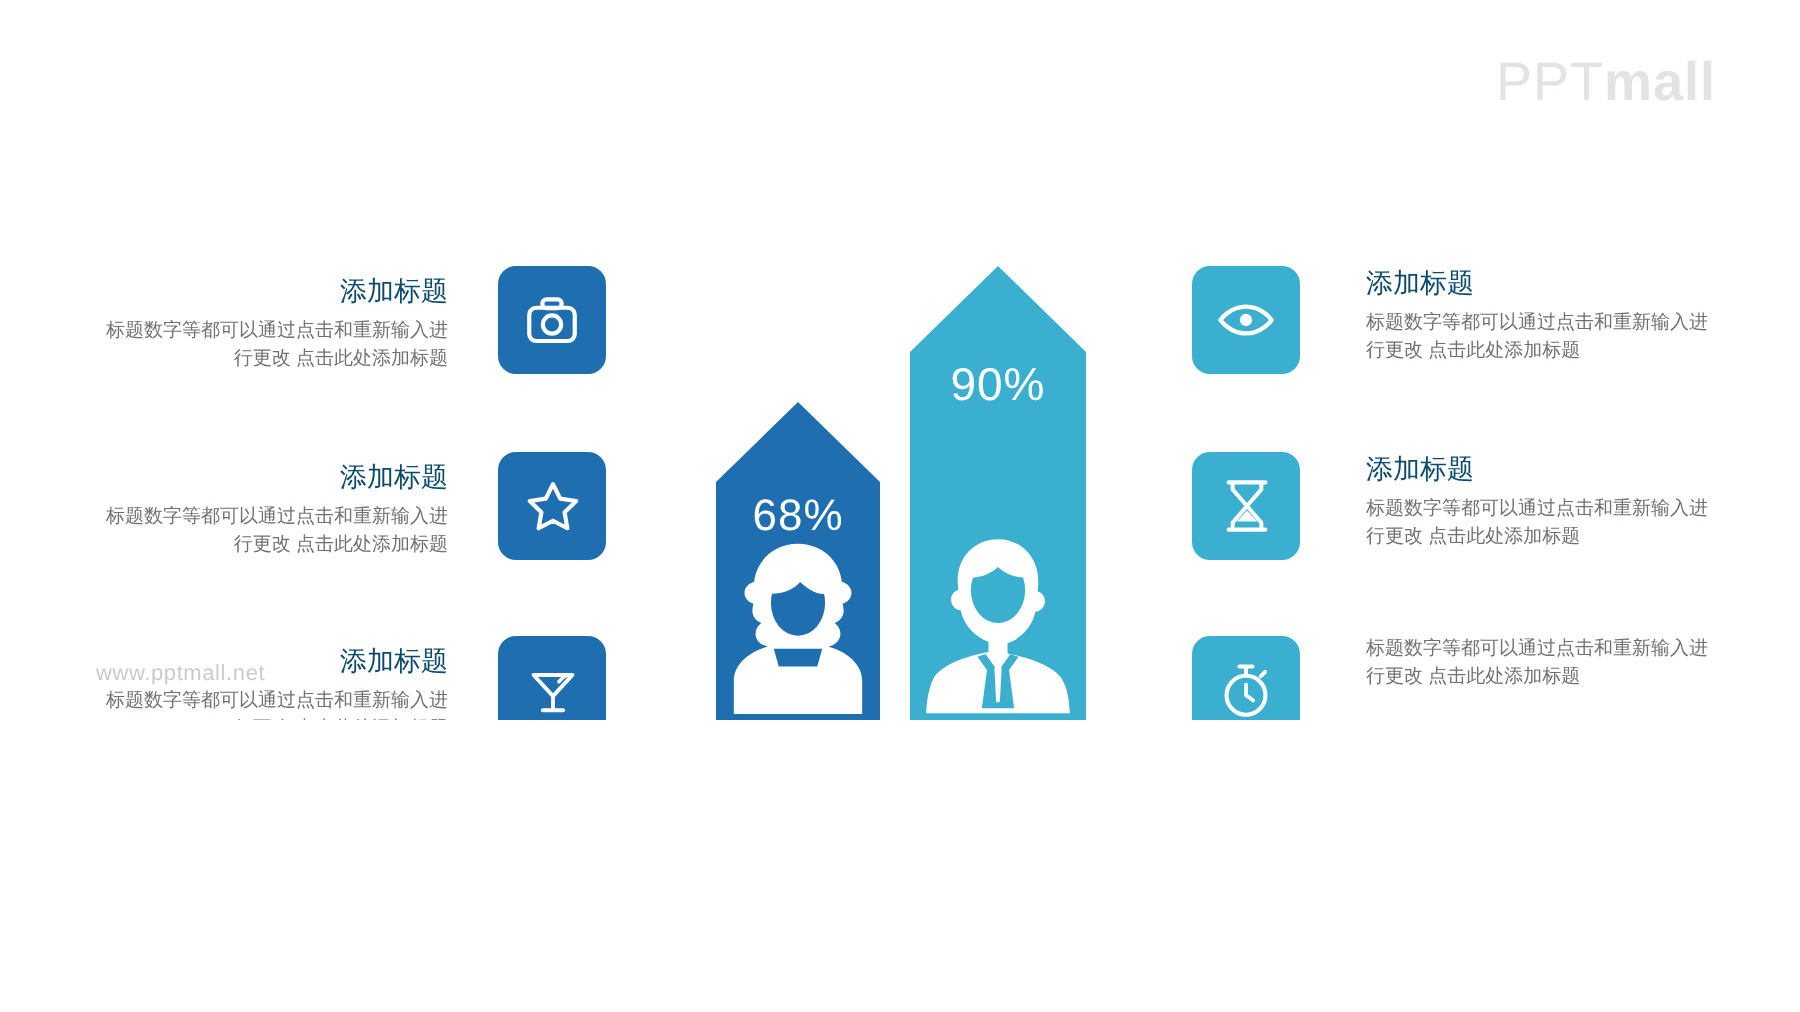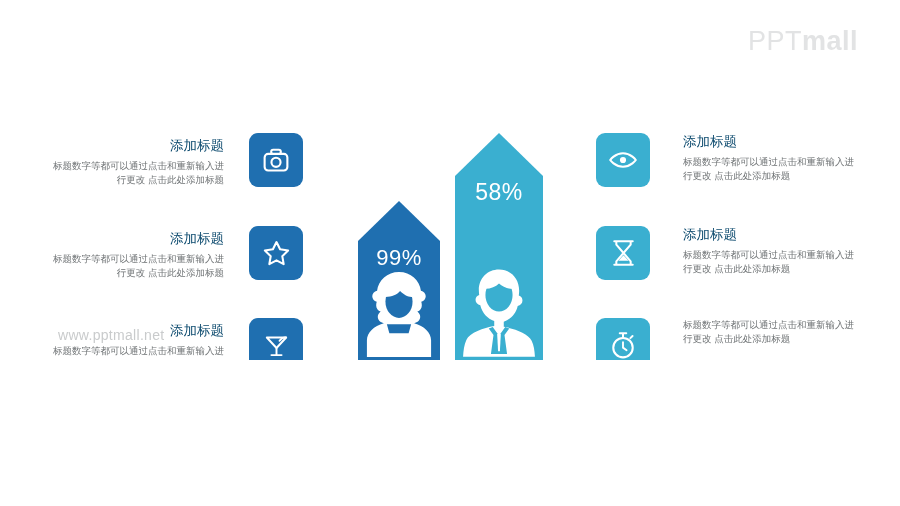--- a/index.html
+++ b/index.html
@@ -27,23 +27,23 @@
     letter-spacing: 0.5px;
     color: #e2e3e4;
     font-weight: 400;
     user-select: none;
   }
   .logo .logo-bold { font-weight: 700; }
 
   
   .footer-url {
     position: absolute;
-    left: 58px;
+    left: 48px;
     bottom: 17px;
-    font-size: 14px;
+    font-size: 11px;
     color: #c9cbcc;
     letter-spacing: 0.3px;
   }
 
   
   .txt-block {
     position: absolute;
     width: 172px;
   }
   .txt-block .t-title {
@@ -164,36 +164,36 @@
         <path d="M10 27.4h12" stroke="#ffffff" stroke-width="2.3" stroke-linecap="round"></path>
         <path d="M19.5 10.5c2.6-3 5.2-4.4 7.6-4.0" stroke="#ffffff" stroke-width="2.1" stroke-linecap="round"></path>
       </svg>
     </span>
   </div>
 
   <div class="arrow-wrap arrow-a">
     <svg viewBox="0 0 82 172" preserveAspectRatio="none" aria-hidden="true">
       <path d="M41 0 L82 40 L82 172 L0 172 L0 40 Z" fill="#1f6fb0"></path>
     </svg>
-    <div class="arrow-pct pct-a">99%</div>
+    <div class="arrow-pct pct-a">68%</div>
     <div class="arrow-person person-a">
       <svg width="46" height="50" viewBox="0 0 46 50" fill="#ffffff">
         <path d="M23 2.2c-6.6 0-11.6 4.6-12.3 10.6-1.6.5-2.7 1.6-2.7 3.1 0 1.5 1.0 2.6 2.5 3.1-.2.6-.3 1.3-.3 2 0 1.6 1.0 2.9 2.5 3.4-1.0.8-1.6 1.8-1.6 3 0 1.8 1.4 3.2 3.4 3.6-5.6 1.6-9.5 5.2-9.5 9.6V50h36.0v-9.4c0-4.4-3.9-8.0-9.5-9.6 2.0-.4 3.4-1.8 3.4-3.6 0-1.2-.6-2.2-1.6-3 1.5-.5 2.5-1.8 2.5-3.4 0-.7-.1-1.4-.3-2 1.5-.5 2.5-1.6 2.5-3.1 0-1.5-1.1-2.6-2.7-3.1C34.6 6.8 29.6 2.2 23 2.2z"></path>
         <ellipse cx="23" cy="18.8" rx="7.6" ry="9.2" fill="#1f6fb0"></ellipse>
         <path d="M15.4 16.2c0-5.0 3.4-8.4 7.6-8.4s7.6 3.4 7.6 8.4c-2.4.3-5.0-1.4-7.0-3.3-1.6 2.0-4.6 3.3-8.2 3.3z" fill="#ffffff"></path>
         <path d="M16.2 31.6h13.6l-1.4 5.0h-10.8z" fill="#1f6fb0"></path>
       </svg>
     </div>
   </div>
 
   <div class="arrow-wrap arrow-b">
     <svg viewBox="0 0 88 240" preserveAspectRatio="none" aria-hidden="true">
       <path d="M44 0 L88 43 L88 240 L0 240 L0 43 Z" fill="#3aafd0"></path>
     </svg>
-    <div class="arrow-pct pct-b">58%</div>
+    <div class="arrow-pct pct-b">90%</div>
     <div class="arrow-person person-b">
       <svg width="48" height="50" viewBox="0 0 48 50" fill="#ffffff">
         <path d="M24 2.5c-6.2 0-11.0 4.7-11.0 11.2 0 .9.1 1.8.2 2.6-1.2.4-2.0 1.4-2.0 2.7 0 1.5 1.1 2.7 2.6 2.9.9 4.1 4.0 7.4 7.6 8.6v2.8c-5.8 1.0-13.4 3.6-15.2 7.6C5.0 43.6 4.6 46.6 4.4 50h39.2c-.2-3.4-.6-6.4-1.8-8.7-1.8-4.0-9.4-6.6-15.2-7.6v-2.8c3.6-1.2 6.7-4.5 7.6-8.6 1.5-.2 2.6-1.4 2.6-2.9 0-1.3-.8-2.3-2.0-2.7.1-.8.2-1.7.2-2.6C35 7.2 30.2 2.5 24 2.5z"></path>
         <ellipse cx="24" cy="16.4" rx="7.4" ry="9.0" fill="#3aafd0"></ellipse>
         <path d="M16.6 13.0c0-4.6 3.2-7.8 7.4-7.8s7.4 3.2 7.4 7.8c-3.0 0-5.6-1.2-7.4-2.9-1.8 1.7-4.4 2.9-7.4 2.9z" fill="#ffffff"></path>
         <path d="M20.6 33.8L24 38.6l3.4-4.8 2.2.8-2.6 3.6 1.4 10.4h-8.8l1.4-10.4-2.6-3.6z" fill="#3aafd0"></path>
         <path d="M23.0 37.6h2.0l-.5 9.4h-1.0z" fill="#ffffff"></path>
       </svg>
     </div>
   </div>

